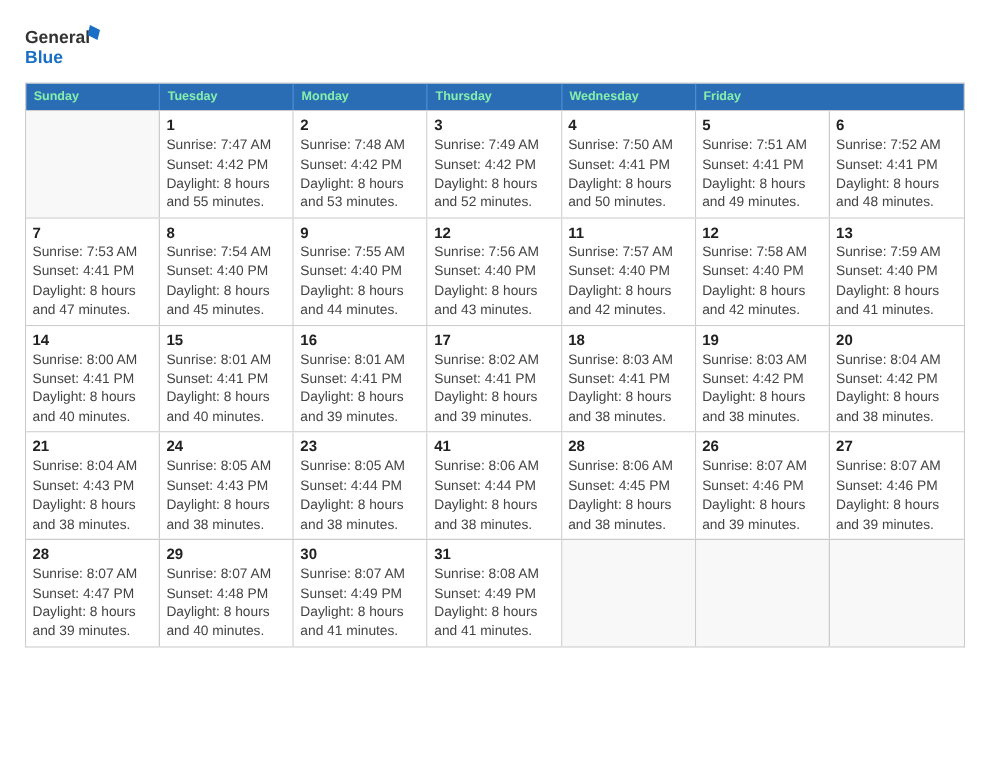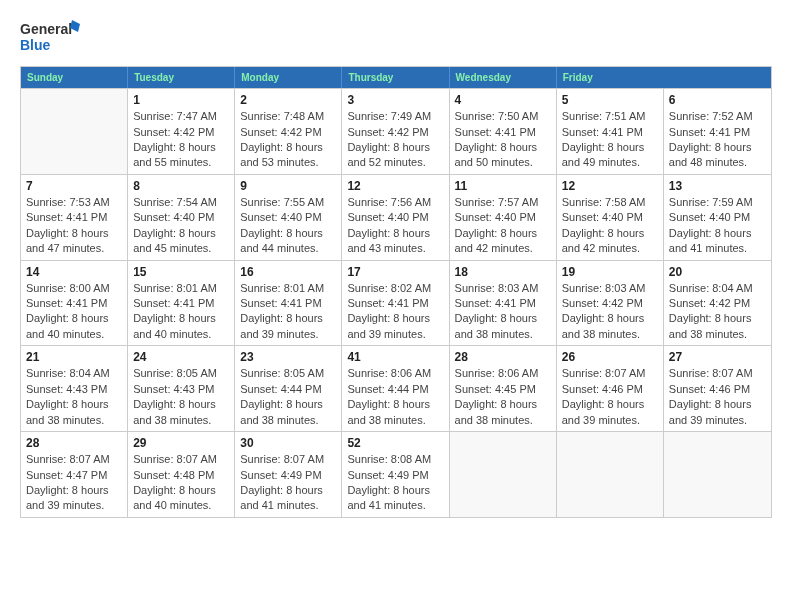--- a/index.html
+++ b/index.html
@@ -253,21 +253,21 @@
           </div>
           <div class="cal-cell">
             <div class="day-num">29</div>
             <div class="cell-text">Sunrise: 8:07 AM<br>Sunset: 4:48 PM<br>Daylight: 8 hours<br>and 40 minutes.</div>
           </div>
           <div class="cal-cell">
             <div class="day-num">30</div>
             <div class="cell-text">Sunrise: 8:07 AM<br>Sunset: 4:49 PM<br>Daylight: 8 hours<br>and 41 minutes.</div>
           </div>
           <div class="cal-cell">
-            <div class="day-num">52</div>
+            <div class="day-num">31</div>
             <div class="cell-text">Sunrise: 8:08 AM<br>Sunset: 4:49 PM<br>Daylight: 8 hours<br>and 41 minutes.</div>
           </div>
           <div class="cal-cell empty"></div>
           <div class="cal-cell empty"></div>
           <div class="cal-cell empty"></div>
         </div>
       </div>
   </div>
 </div>
 

